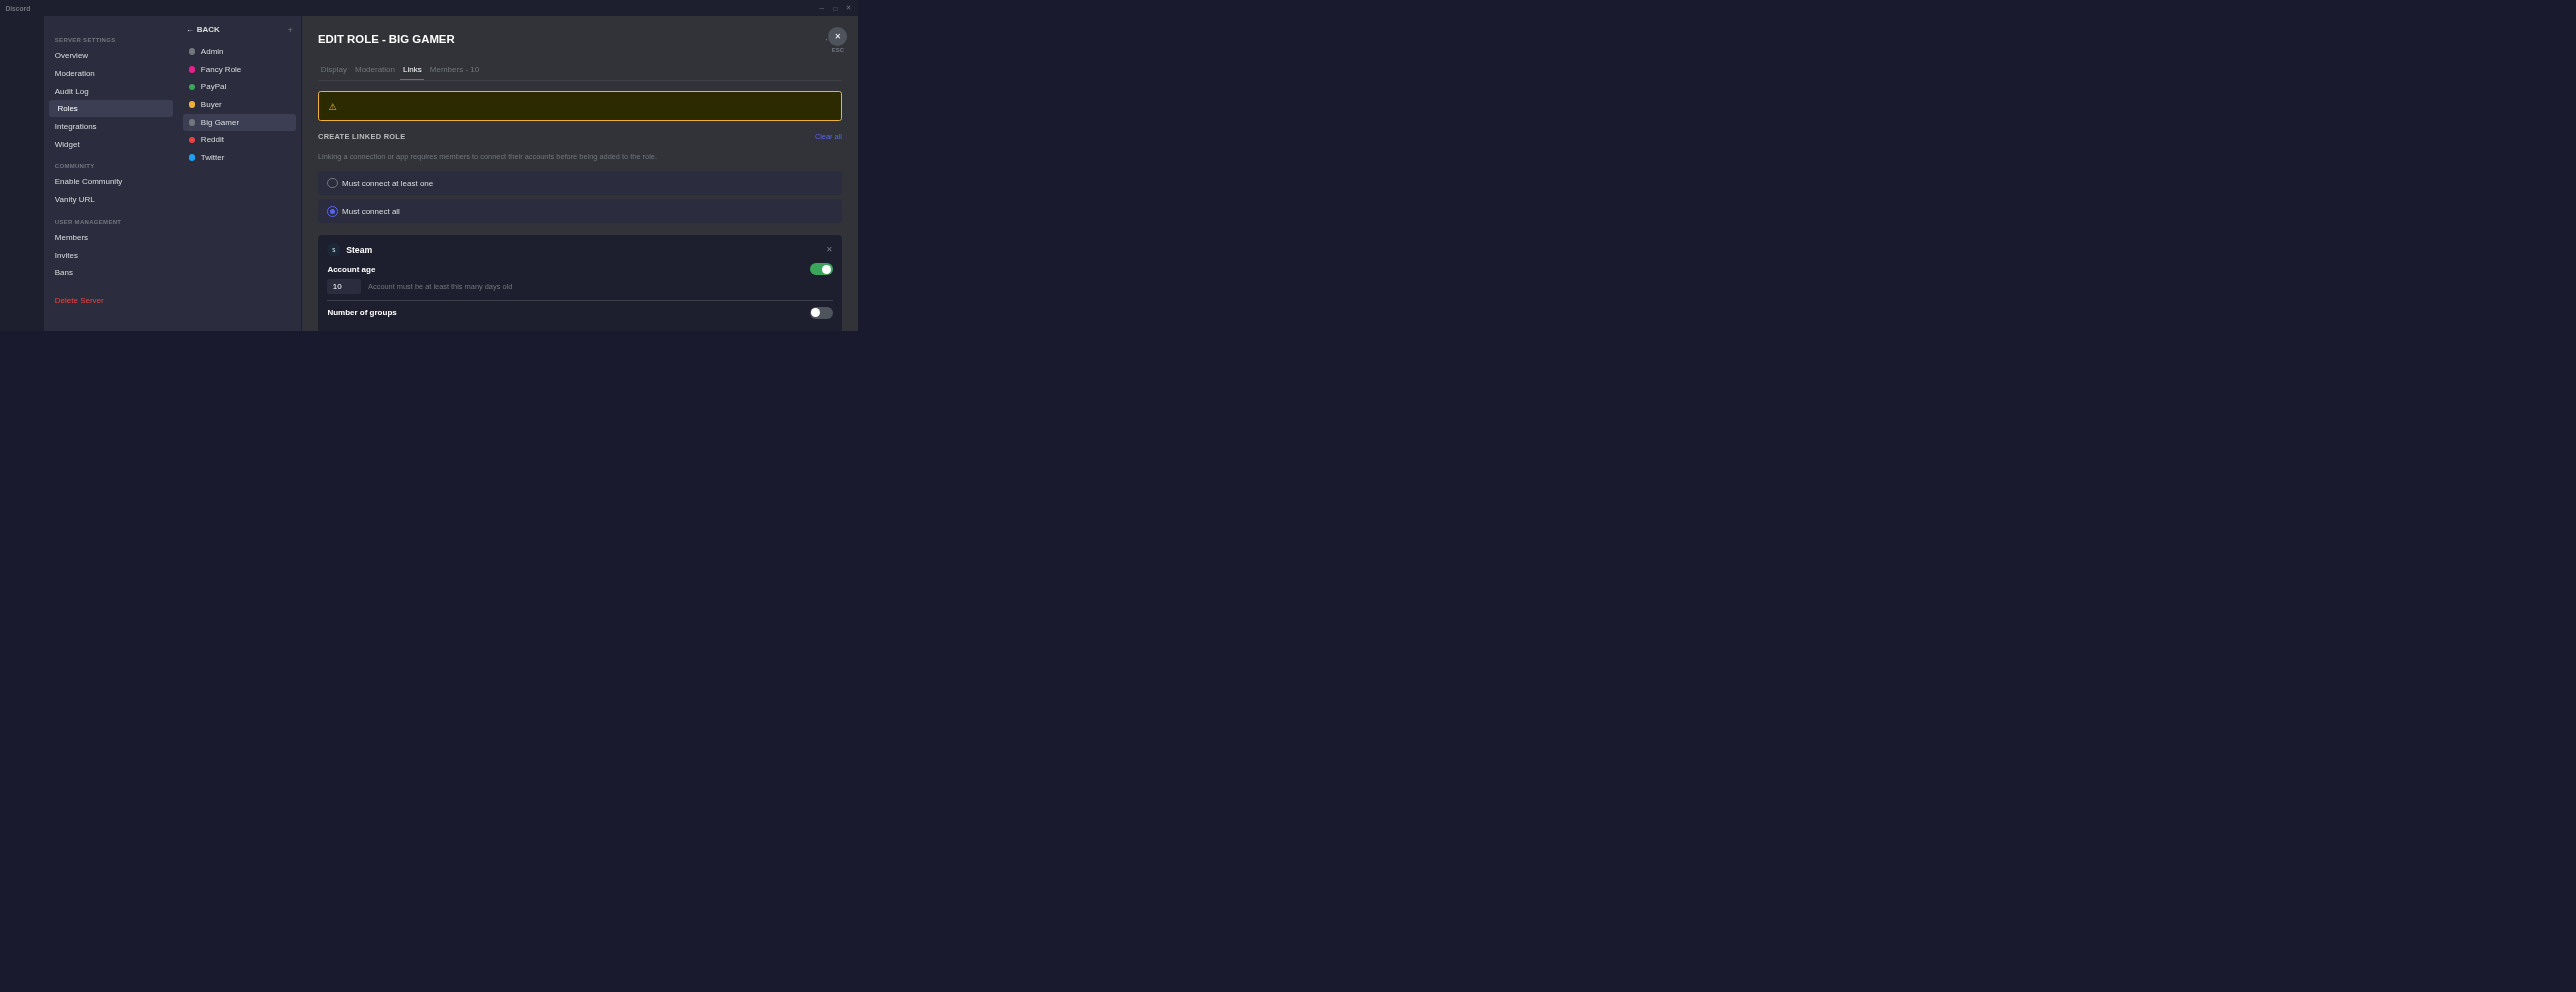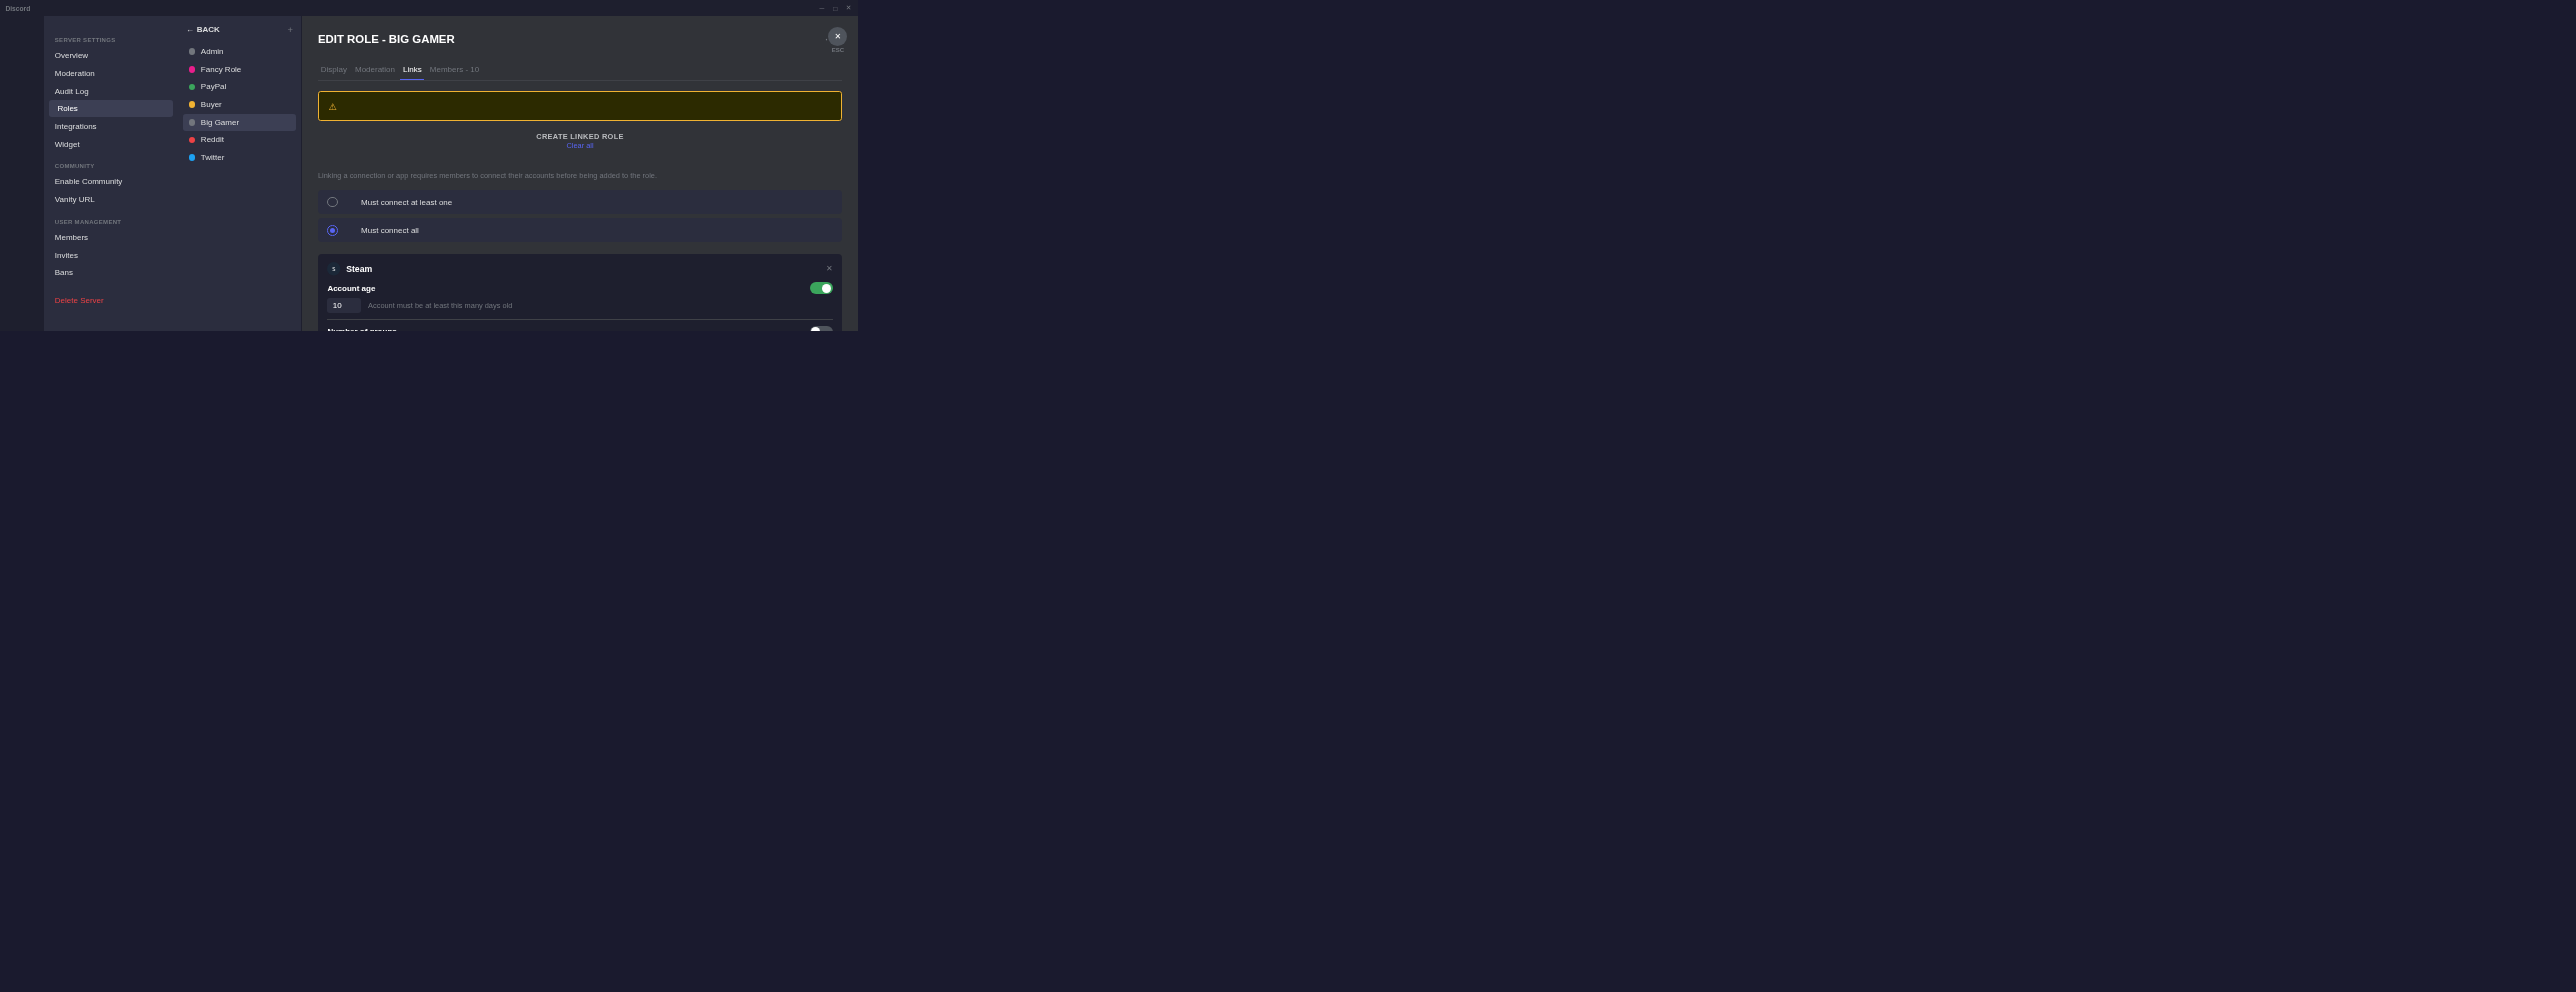--- a/index.html
+++ b/index.html
@@ -235,22 +235,21 @@
     .warning-text {
       font-size: 7.4px;
       color: #dcddde;
       line-height: 1.5;
     }
 
     .section-header-row {
       display: flex;
       align-items: center;
       justify-content: space-between;
-      margin-bottom: 20px;
-      flex-direction: column;
+      margin-bottom: 10px;
     }
 
     .section-label {
       font-size: 7.4px;
       font-weight: 700;
       color: #b9bbbe;
       text-transform: uppercase;
       letter-spacing: 0.3px;
     }
 
@@ -270,21 +269,21 @@
     .radio-group {
       display: flex;
       flex-direction: column;
       gap: 4px;
       margin-bottom: 8px;
     }
 
     .radio-option {
       display: flex;
       align-items: center;
-      gap: 23px;
+      gap: 4px;
       padding: 6.7px 9.4px;
       background: #2b2d3e;
       border-radius: 4px;
       cursor: pointer;
     }
 
     .radio-option.selected {
       background: #2b2d3e;
     }
 

